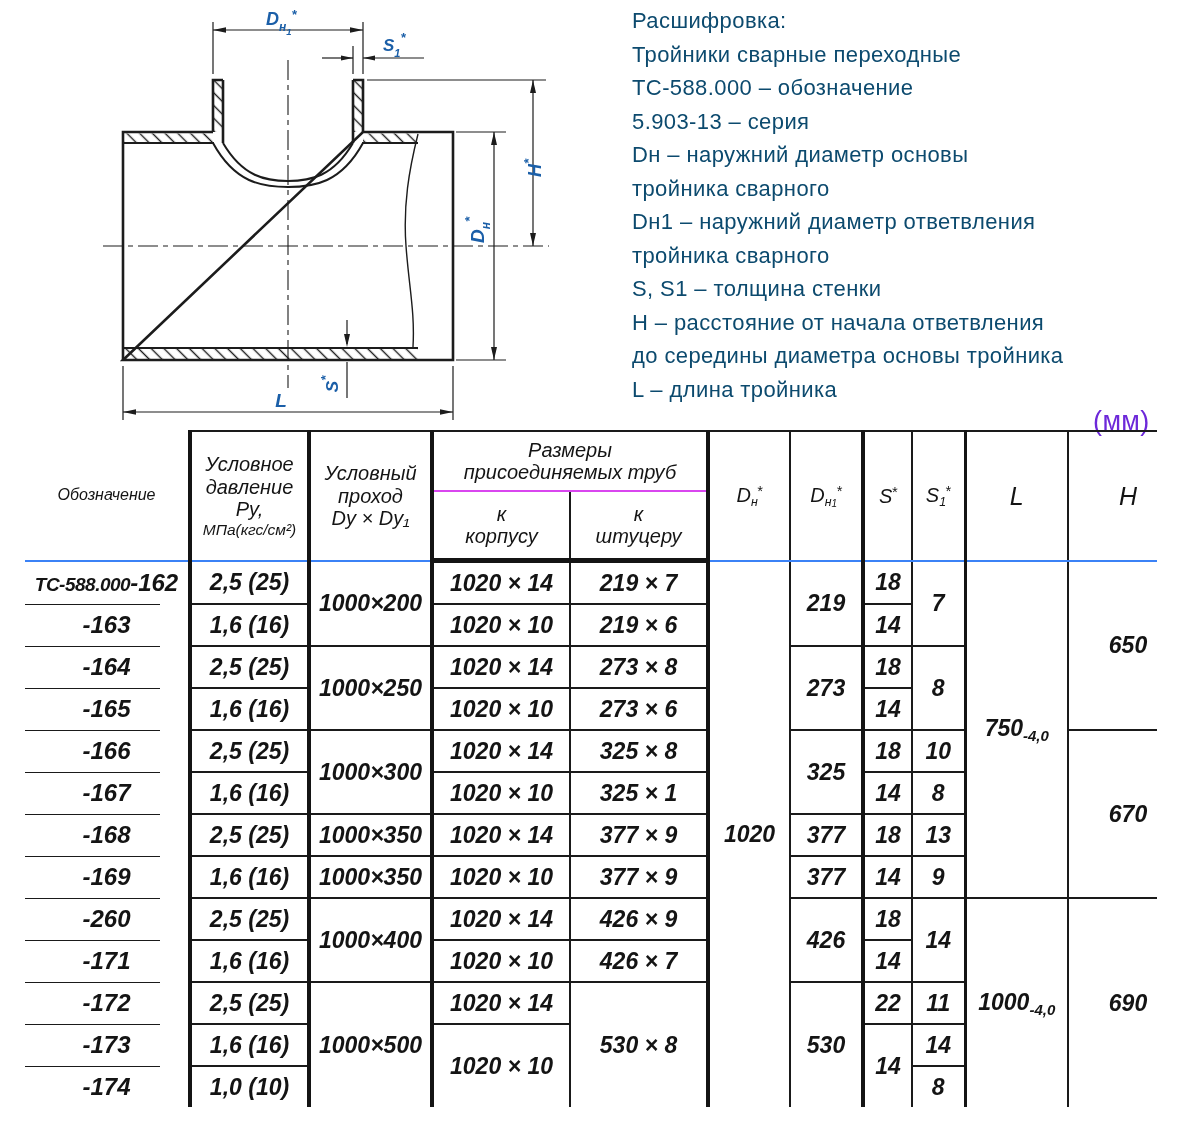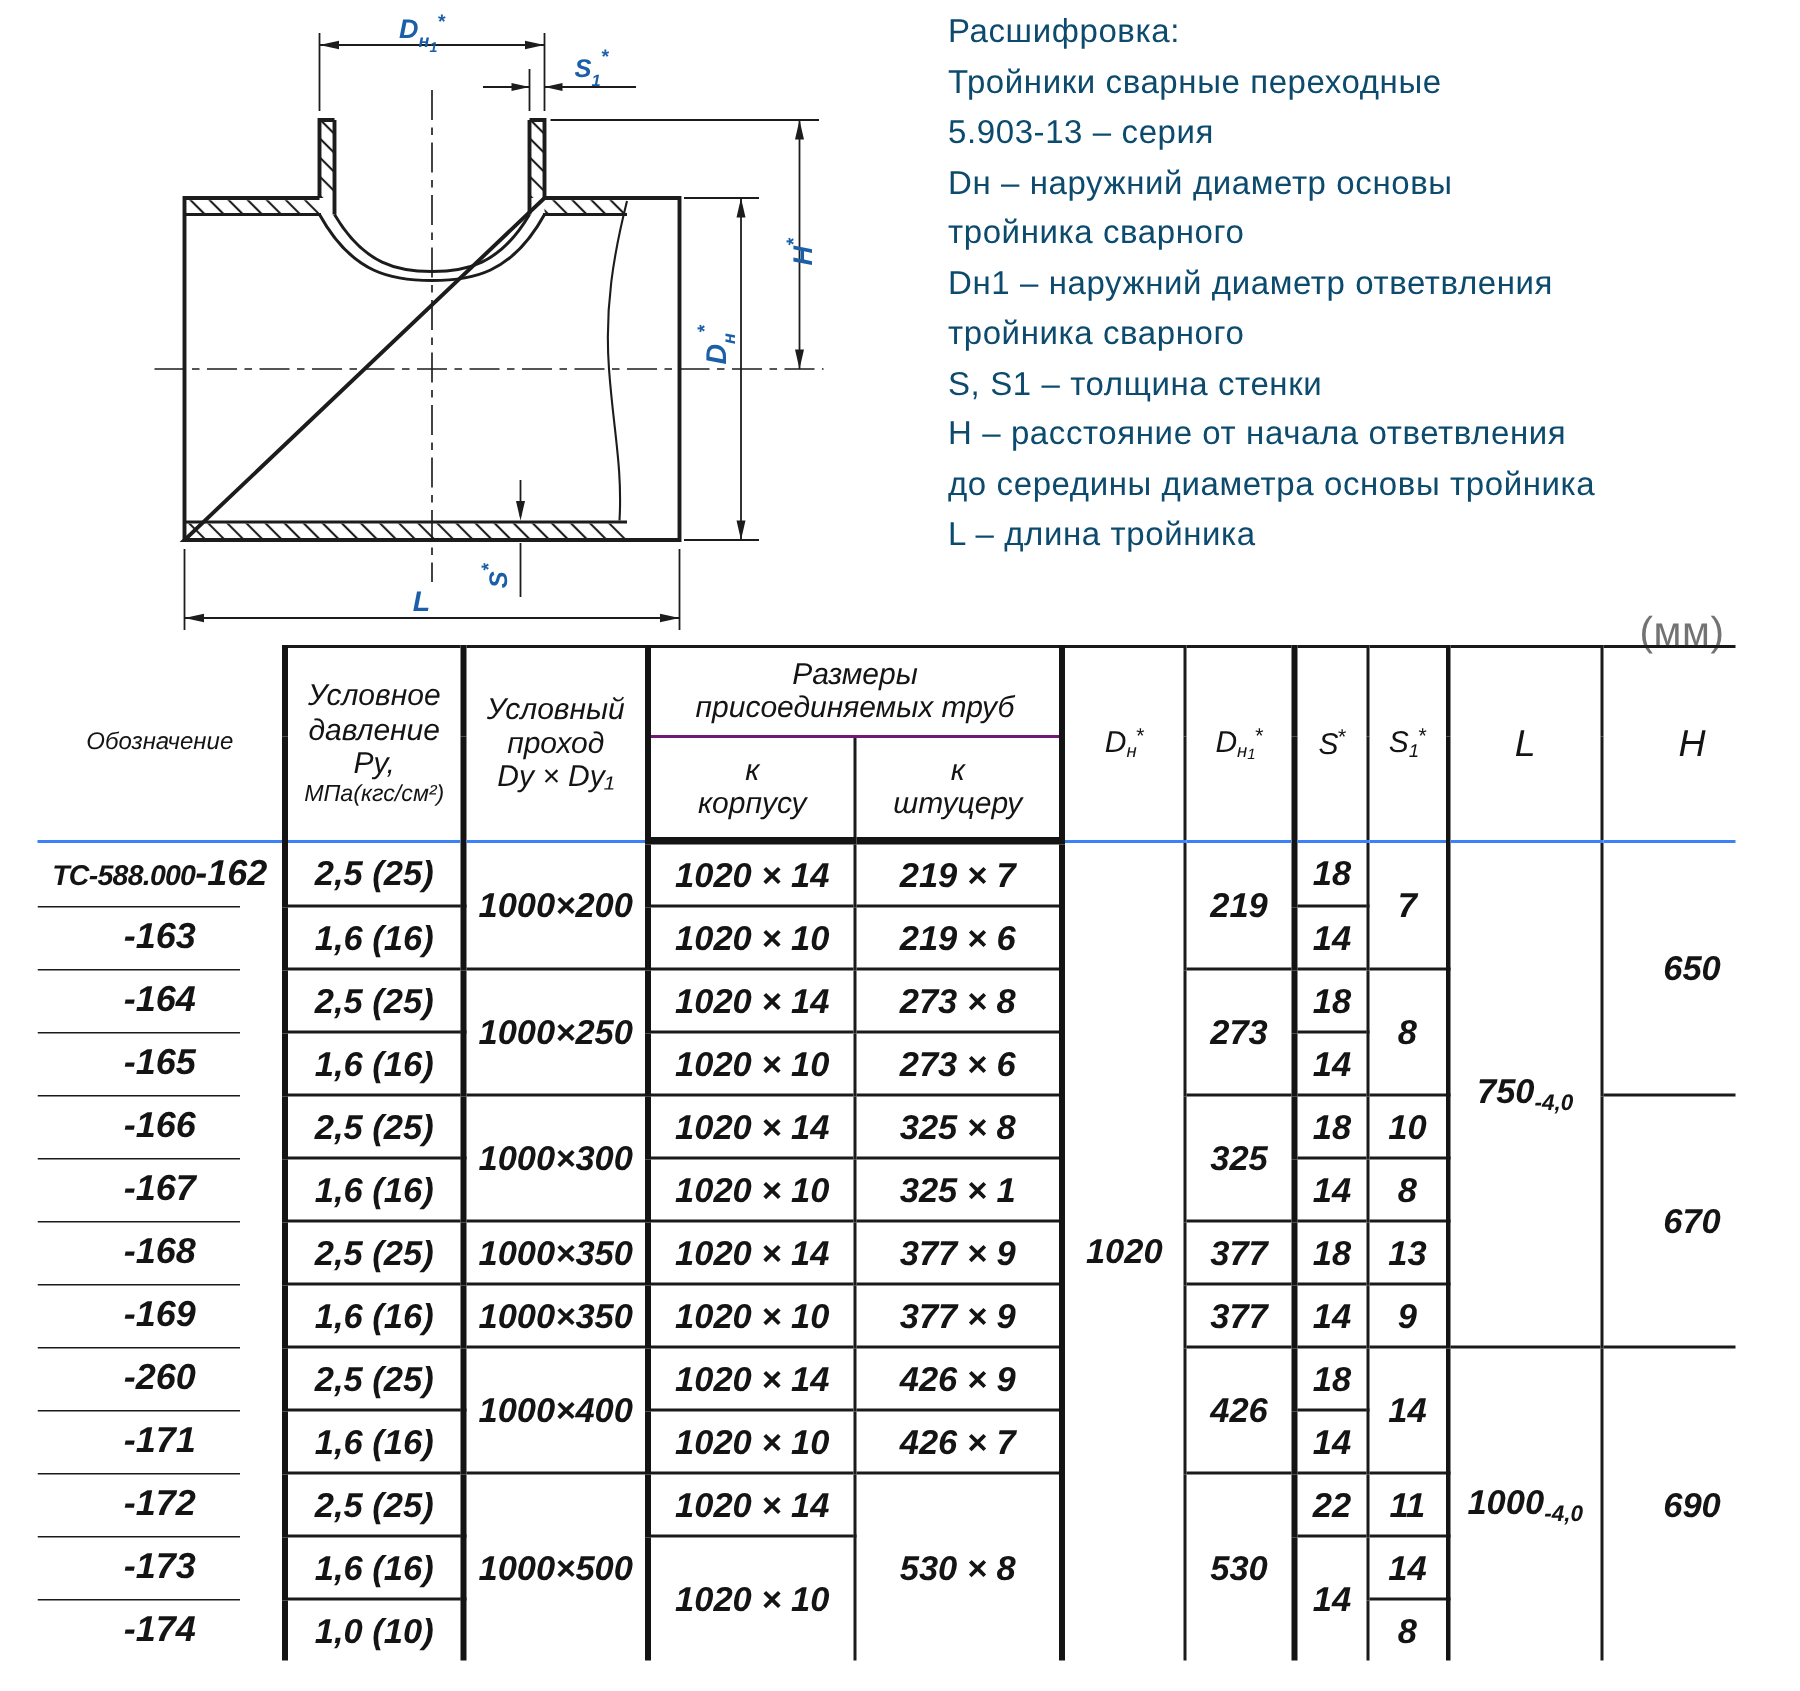--- a/index.html
+++ b/index.html
@@ -4,28 +4,28 @@
 <style>
   html,body{margin:0;padding:0;background:#fff;}
   .stage{position:relative;width:1157px;height:1127px;background:#fff;overflow:hidden;
          font-family:"Liberation Sans",sans-serif;color:#111;}
   
   .drawing{position:absolute;left:0;top:0;}
   .lbl{font-family:"Liberation Sans",sans-serif;font-style:italic;font-weight:bold;}
   
   .legend{position:absolute;left:632px;top:4px;width:560px;
           font-size:22px;line-height:33.5px;letter-spacing:.4px;color:#0c4a6e;}
-  .units-note{position:absolute;left:1093px;top:406px;font-size:27px;letter-spacing:.4px;color:#737373;}
+  .units-note{position:absolute;left:1093px;top:406px;font-size:27px;letter-spacing:.4px;color:#6d28d9;}
   
   table.spec{position:absolute;left:25px;top:430px;width:1163px;border-collapse:collapse;
              table-layout:fixed;font-style:italic;color:#141414;}
   table.spec td{padding:0;text-align:center;vertical-align:middle;overflow:hidden;}
   thead td{font-size:20px;line-height:1.12;border-top:2px solid #1a1a1a;border-bottom:2px solid #3b82f6;}
   thead .h-des{border-top:none;border-left:none;font-size:16px;}
-  thead .h-group{border-bottom:2px solid #701a75;height:58px;}
+  thead .h-group{border-bottom:2px solid #d946ef;height:58px;}
   thead .h-sub{border-bottom:5px solid #141414;height:66px;}
   thead .h-LH{font-size:25px;}
   .small{font-size:15.5px;}
   .hsub{font-size:.62em;vertical-align:-.25em;}
   .hsub2{font-size:.5em;vertical-align:-.45em;}
   .hsup{font-size:.72em;vertical-align:.45em;margin-left:-1px;}
   tbody td{border-top:2px solid #1a1a1a;font-weight:bold;font-size:23px;height:40px;}
   tbody tr{height:40px;}
   .bl4{border-left:4px solid #141414;}
   .bl3{border-left:3px solid #141414;}
@@ -118,20 +118,21 @@
       <text font-size="18" text-anchor="middle" transform="rotate(-90 541 168)" x="541" y="168"><tspan>H</tspan><tspan dy="-8" font-size="13">*</tspan></text>
       <text font-size="19" text-anchor="middle" transform="rotate(-90 484 230)" x="484" y="230"><tspan>D</tspan><tspan dy="6" font-size="12">н</tspan><tspan dy="-16" font-size="13">*</tspan></text>
       <text font-size="17" text-anchor="middle" transform="rotate(-90 338 384)" x="338" y="384"><tspan>S</tspan><tspan dy="-8" font-size="13">*</tspan></text>
       <text x="281" y="407" font-size="19" text-anchor="middle"><tspan>L</tspan></text>
     </g>
   </svg>
 
   <div class="legend">
     <div>Расшифровка:</div>
     <div>Тройники сварные переходные</div>
+    <div>ТС-588.000 – обозначение</div>
     <div>5.903-13 – серия</div>
     <div>Dн – наружний диаметр основы</div>
     <div>тройника сварного</div>
     <div>Dн1 – наружний диаметр ответвления</div>
     <div>тройника сварного</div>
     <div>S, S1 – толщина стенки</div>
     <div>H – расстояние от начала ответвления</div>
     <div>до середины диаметра основы тройника</div>
     <div>L – длина тройника</div>
   </div>

